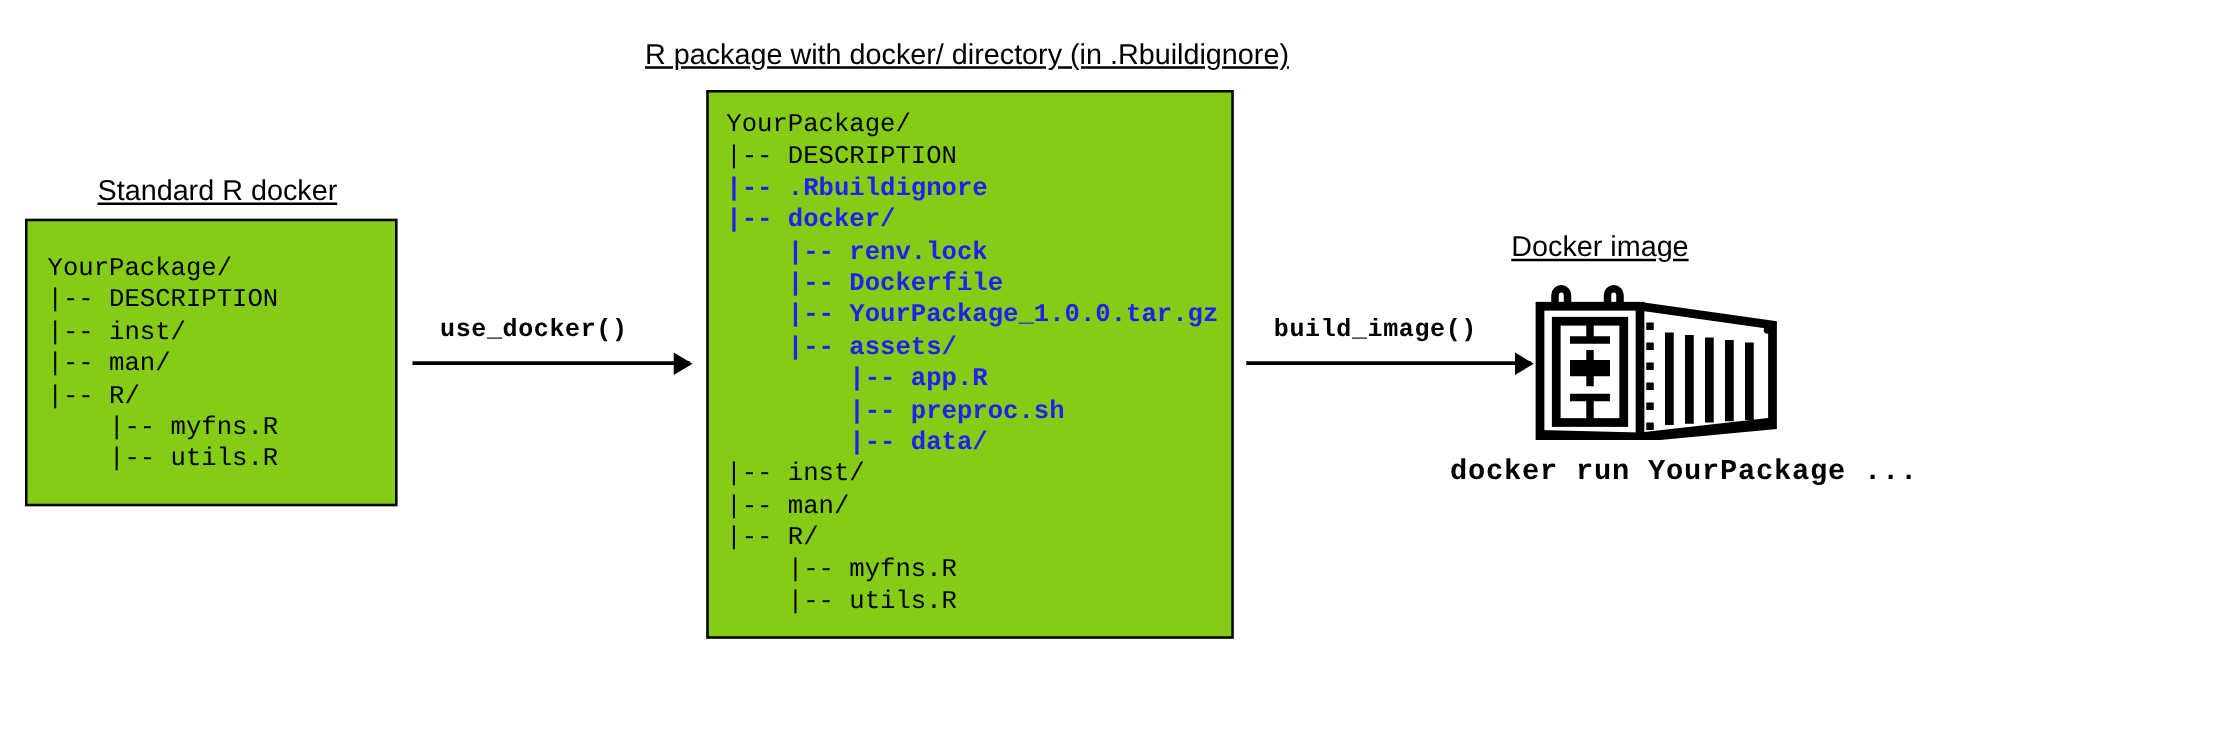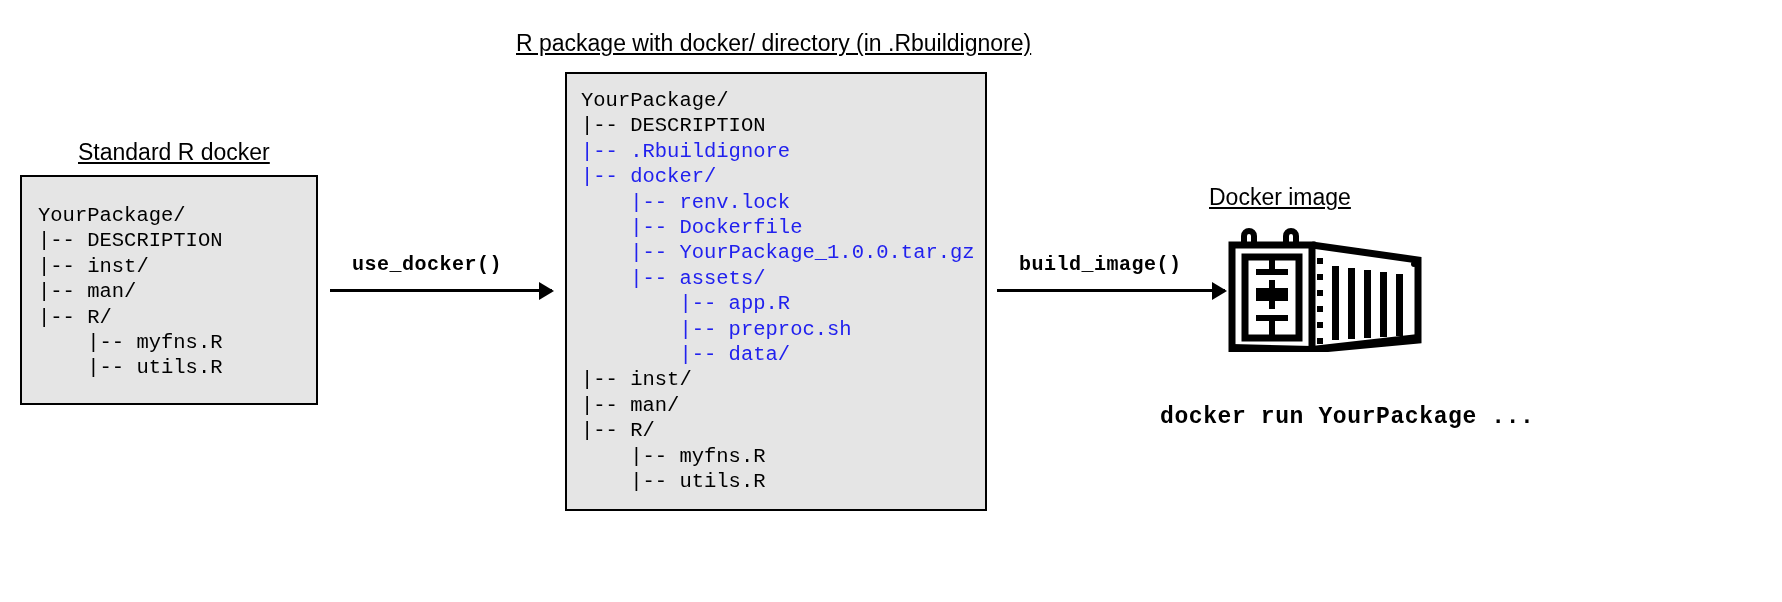--- a/index.html
+++ b/index.html
@@ -50,21 +50,21 @@
     font-weight: bold;
     color: #000000;
     white-space: pre;
     letter-spacing: 0.6px;
   }
 
   
   .tree-box {
     position: absolute;
     border: 2.5px solid #000000;
-    background: #e5e5e5;
+    background: #84cc16;
     box-sizing: border-box;
   }
   #box-standard {
     left: 20px;
     top: 175px;
     width: 298px;
     height: 230px;
   }
   #box-standard .tree-inner {
     position: absolute;
@@ -76,21 +76,21 @@
     top: 72px;
     width: 422px;
     height: 439px;
   }
   #box-docker .tree-inner {
     position: absolute;
     left: 14px;
     top: 14px;
   }
   .tree-line { display: block; }
-  .blue { color: #2121ee; }
+  .blue { color: #2121ee; font-weight: bold; }
 
   
   .arrow {
     position: absolute;
     height: 3px;
     background: #000000;
   }
   .arrow::after {
     content: "";
     position: absolute;
@@ -115,21 +115,21 @@
   }
 
   
   #caption-standard { left: 78px; top: 141px; }
   #caption-docker   { left: 516px; top: 32px; }
   #caption-image    { left: 1209px; top: 186px; }
 
   #label-use-docker  { left: 352px; top: 253px; }
   #label-build-image { left: 1019px; top: 253px; }
 
-  #cmd-docker-run { left: 1160px; top: 364px; margin-top: 40px; }
+  #cmd-docker-run { left: 1160px; top: 364px; }
 
   
   #docker-icon {
     position: absolute;
     left: 1228px;
     top: 222px;
     width: 196px;
     height: 130px;
   }
 </style>

